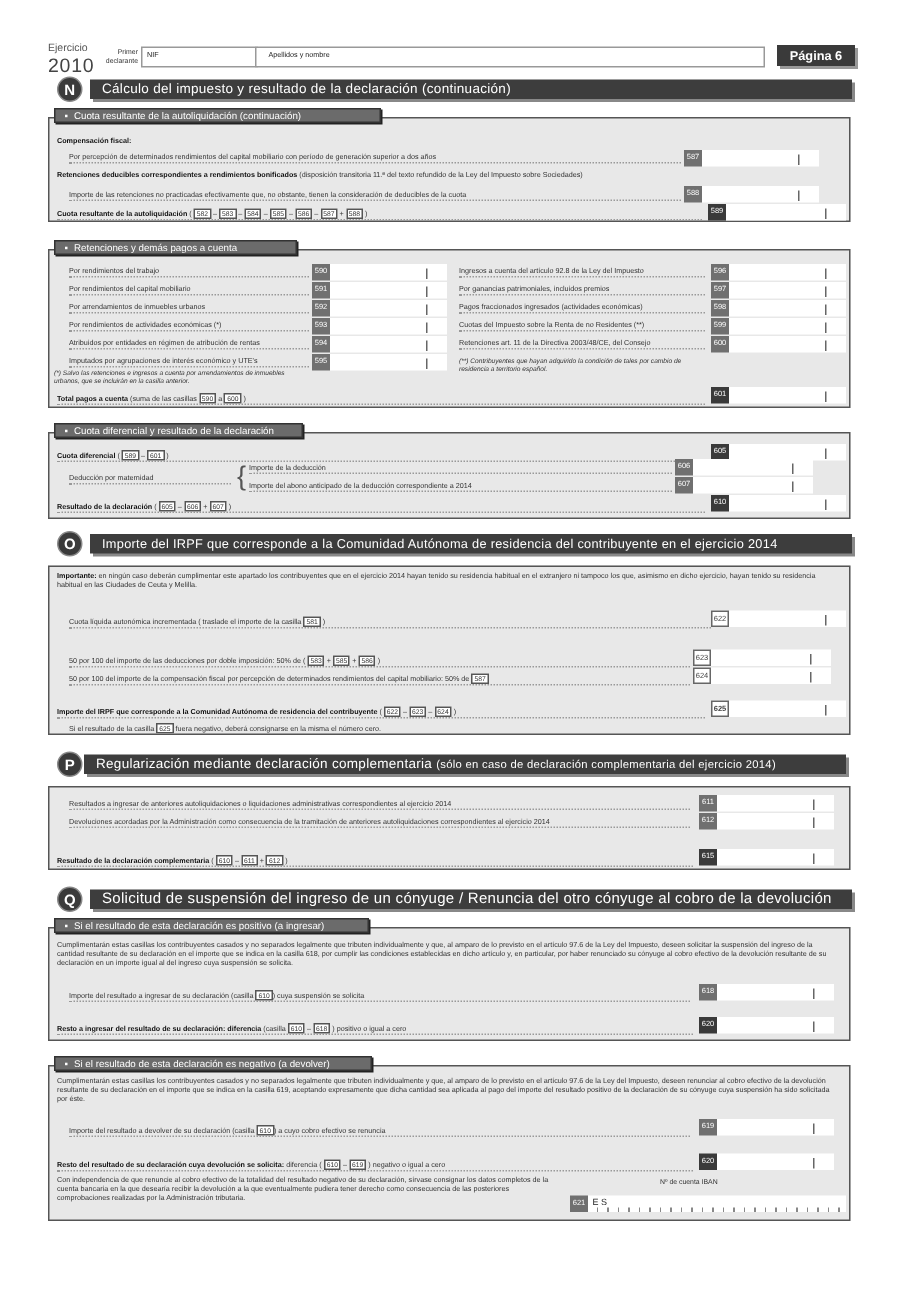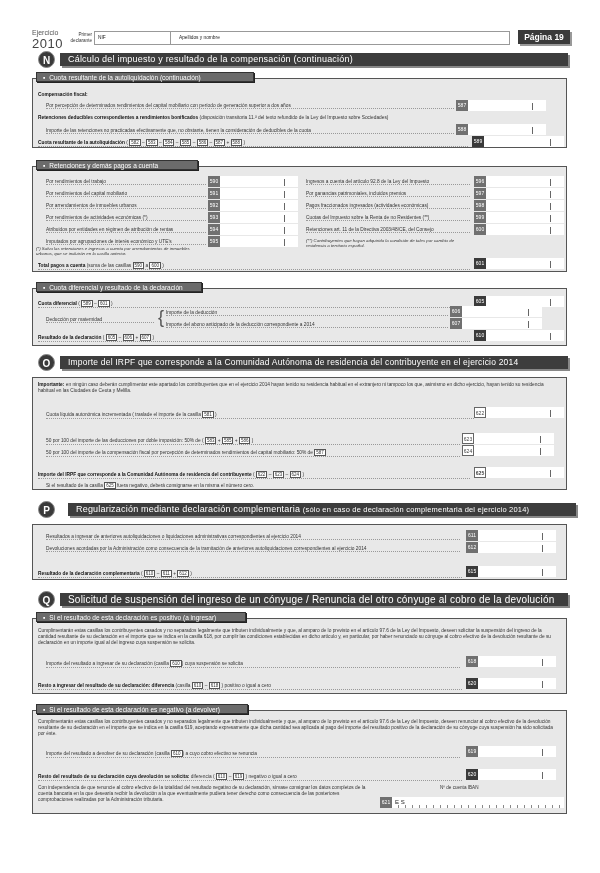--- a/index.html
+++ b/index.html
@@ -35,24 +35,24 @@
 .iban{height:11px;background:#fff;font-size:6px;line-height:11px;padding-left:3px}
 </style>
 </head>
 <body>
 
 <div class="abs ej-label">Ejercicio</div>
 <div class="abs ej-year">2010</div>
 <div class="abs decl">Primer declarante</div>
 <div class="abs nif-box"><span>NIF</span></div>
 <div class="abs name-box"><span>Apellidos y nombre</span></div>
-<div class="abs page-badge">Página 19</div>
+<div class="abs page-badge">Página 6</div>
 
 <div class="abs sec-letter" style="left:38px;top:51px">N</div>
-<div class="abs sec-bar" style="left:60px;top:53px;width:508px">Cálculo del impuesto y resultado de la compensación (continuación)</div>
+<div class="abs sec-bar" style="left:60px;top:53px;width:508px">Cálculo del impuesto y resultado de la declaración (continuación)</div>
 
 <div class="abs panel" style="left:32px;top:78px;width:535px;height:70px"></div>
 <div class="abs panel-title" style="left:36px;top:72px;width:218px">Cuota resultante de la autoliquidación (continuación)</div>
 <div class="abs row-text" style="left:38px;top:92px"><b>Compensación fiscal:</b></div>
 <div class="abs row-text dots" style="left:46px;top:103px;width:408px">Por percepción de determinados rendimientos del capital mobiliario con período de generación superior a dos años</div>
 <div class="abs box" style="left:456px;top:100px;width:90px">
     <span class="code">587</span>
     <span class="field"></span>
   </div>
 <div class="abs row-text" style="left:38px;top:115px"><b>Retenciones deducibles correspondientes a rendimientos bonificados</b> <span>(disposición transitoria 11.ª del texto refundido de la Ley del Impuesto sobre Sociedades)</span></div>
@@ -181,21 +181,21 @@
     <span class="field"></span>
   </div>
 <div class="abs row-text dots" style="left:38px;top:471px;width:432px"><b>Importe del IRPF que corresponde a la Comunidad Autónoma de residencia del contribuyente</b> ( <span class="ref">622</span> – <span class="ref">623</span> – <span class="ref">624</span> )</div>
 <div class="abs box" style="left:474px;top:467px;width:90px">
     <span class="code light" style="font-weight:bold">625</span>
     <span class="field"></span>
   </div>
 <div class="abs row-text" style="left:46px;top:482px"><span>Si el resultado de la casilla</span> <span class="ref">625</span> <span>fuera negativo, deberá consignarse en la misma el número cero.</span></div>
 
 <div class="abs sec-letter" style="left:38px;top:501px">P</div>
-<div class="abs sec-bar" style="left:68px;top:503px;width:508px"><span>Regularización mediante declaración complementaria</span> <small>(sólo en caso de declaración complementaria del ejercicio 2014)</small></div>
+<div class="abs sec-bar" style="left:56px;top:503px;width:508px"><span>Regularización mediante declaración complementaria</span> <small>(sólo en caso de declaración complementaria del ejercicio 2014)</small></div>
 <div class="abs panel" style="left:32px;top:524px;width:535px;height:56px"></div>
 <div class="abs row-text dots" style="left:46px;top:534px;width:414px">Resultados a ingresar de anteriores autoliquidaciones o liquidaciones administrativas correspondientes al ejercicio 2014</div>
 <div class="abs box" style="left:466px;top:530px;width:90px">
     <span class="code">611</span>
     <span class="field"></span>
   </div>
 <div class="abs row-text dots" style="left:46px;top:546px;width:414px">Devoluciones acordadas por la Administración como consecuencia de la tramitación de anteriores autoliquidaciones correspondientes al ejercicio 2014</div>
 <div class="abs box" style="left:466px;top:542px;width:90px">
     <span class="code">612</span>
     <span class="field"></span>

